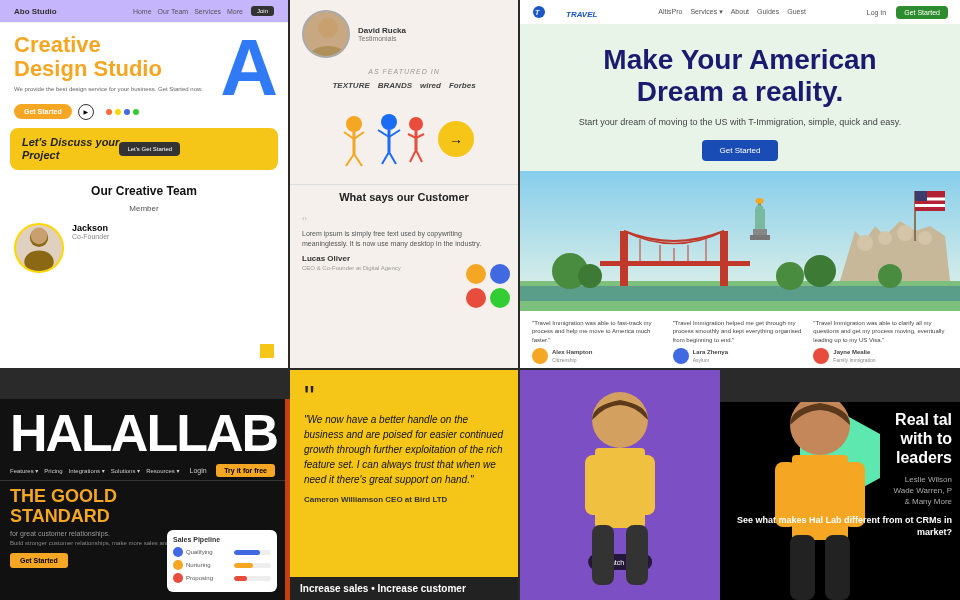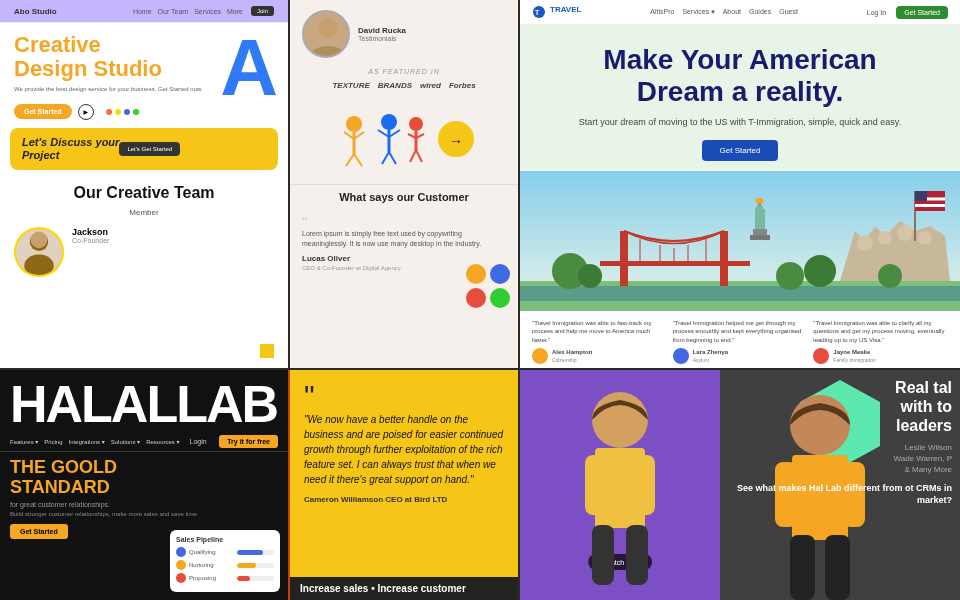--- a/index.html
+++ b/index.html
@@ -147,21 +147,21 @@
       color: #fff;
       padding: 4px 8px;
       border-radius: 4px;
       font-size: 6px;
       white-space: nowrap;
     }
 
     .creative-team {
       text-align: center;
       padding: 6px;
-      font-size: 16px;
+      font-size: 12px;
       font-weight: 800;
       color: #111;
     }
     .creative-team-sub {
       font-size: 8px;
       color: #555;
       text-align: center;
     }
 
     .creative-member {
@@ -324,22 +324,23 @@
       display: flex;
       align-items: center;
       gap: 10px;
       font-size: 7px;
     }
     .immigration-logo {
       font-weight: bold;
       font-size: 8px;
       color: #1a56c4;
       display: flex;
-      align-items: flex-start;
-      gap: 4px;
+      align-items: flex-end;
+      gap: 20px;
+      font-style: italic;
     }
     .immigration-nav-links {
       display: flex;
       gap: 8px;
       color: #555;
       font-size: 7px;
       margin-left: auto;
     }
     .btn-green {
       background: #2d8c2d;
@@ -427,21 +428,22 @@
       color: #888;
     }
 
     
     .panel-halallab {
       grid-column: 1;
       grid-row: 2;
       background: #111111;
       overflow: hidden;
       position: relative;
-      border-right: 2px solid #c2410c;
+      border-right: 5px solid #c2410c;
+      margin-top: 29px;
     }
 
     .halallab-header {
       padding: 8px 10px 2px;
       font-size: 52px;
       font-weight: 900;
       color: #fff;
       line-height: 1;
       letter-spacing: -2px;
     }
@@ -984,21 +986,21 @@
         <rect x="52" y="155" width="22" height="60" rx="8" fill="#333"></rect>
         <rect x="86" y="155" width="22" height="60" rx="8" fill="#333"></rect>
       </svg>
 
       <div class="watch-btn">
         <span>▶</span>
         <span>Watch Video</span>
       </div>
     </div>
 
-    <div style="background:#404040;flex:0 0 200px;position:relative;overflow:hidden;">
+    <div style="background:#000000;flex:0 0 200px;position:relative;overflow:hidden;margin-top:32px;">
 
       <div class="hexagon-shape"></div>
       <svg width="200" height="230" viewBox="0 0 200 230" style="position:absolute;bottom:0;z-index:2">
 
         <circle cx="100" cy="55" r="30" fill="#c4875a"></circle>
         <path d="M70,55 Q100,25 130,55 Q130,38 100,33 Q70,38 70,55" fill="#5a3a1a"></path>
         <rect x="72" y="85" width="56" height="85" rx="4" fill="#f5a623"></rect>
         <rect x="55" y="92" width="22" height="65" rx="8" fill="#f5a623"></rect>
         <rect x="123" y="92" width="22" height="65" rx="8" fill="#f5a623"></rect>
         <rect x="70" y="165" width="25" height="65" rx="8" fill="#222"></rect>

